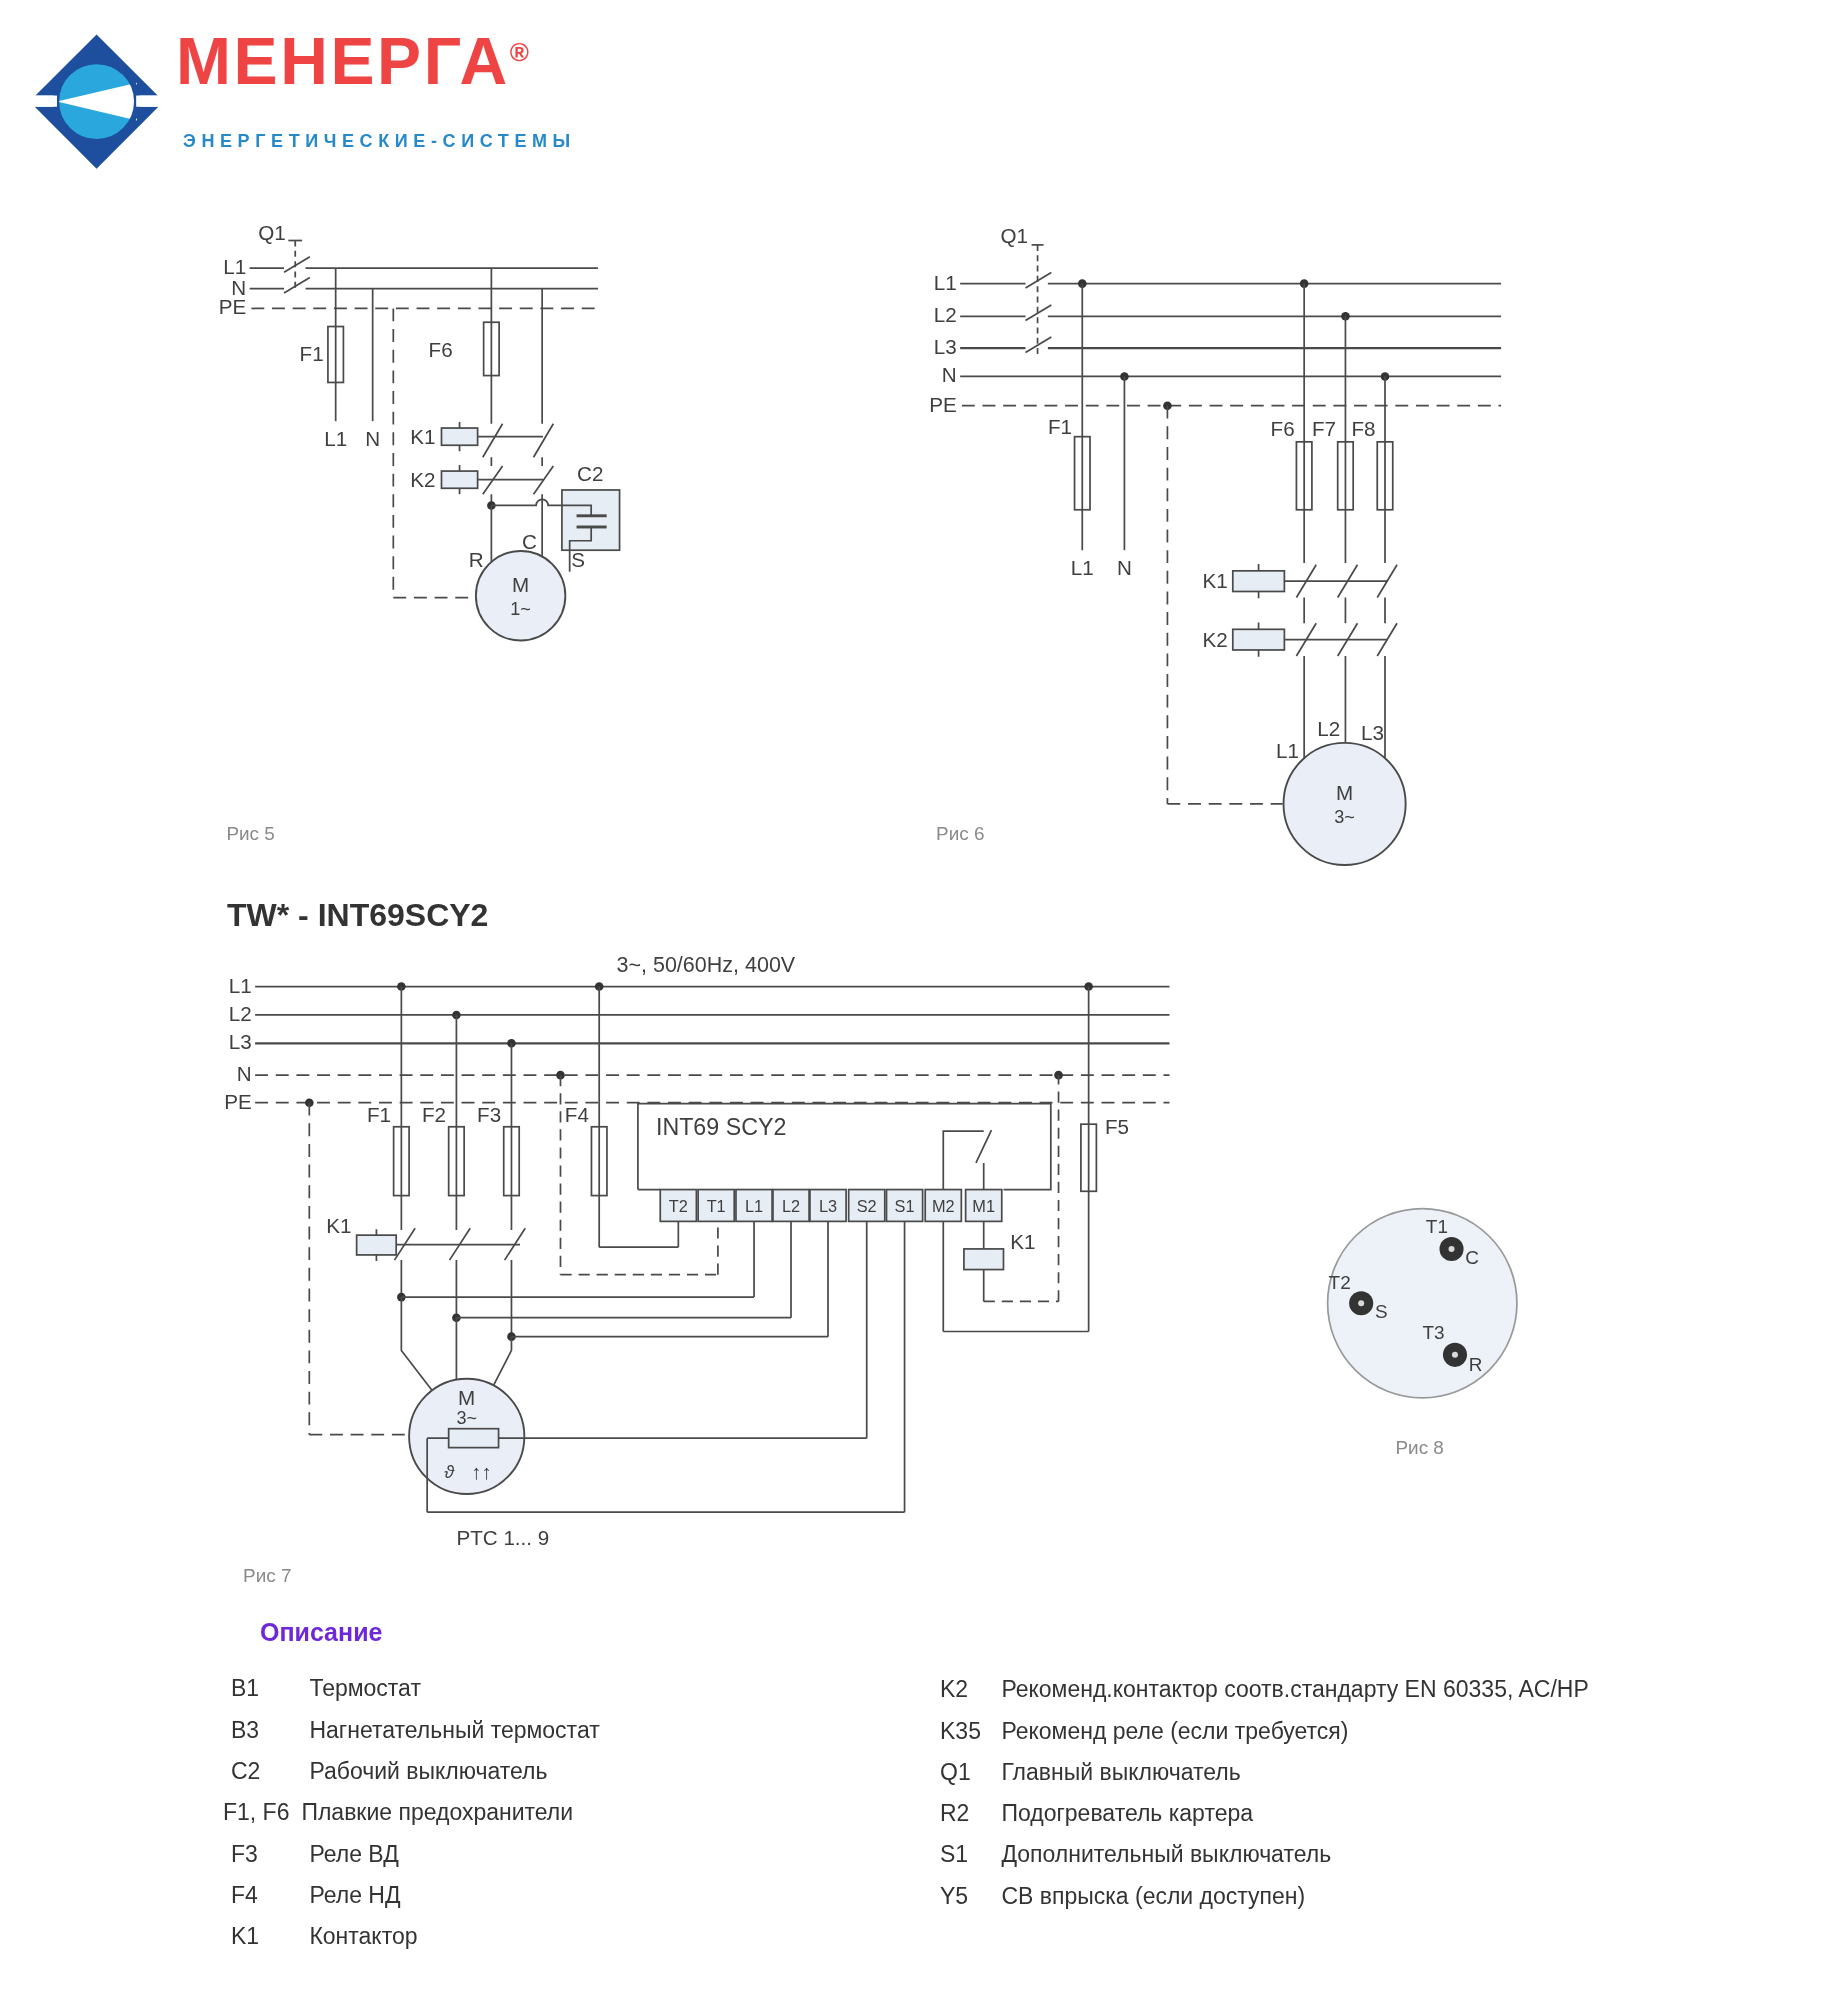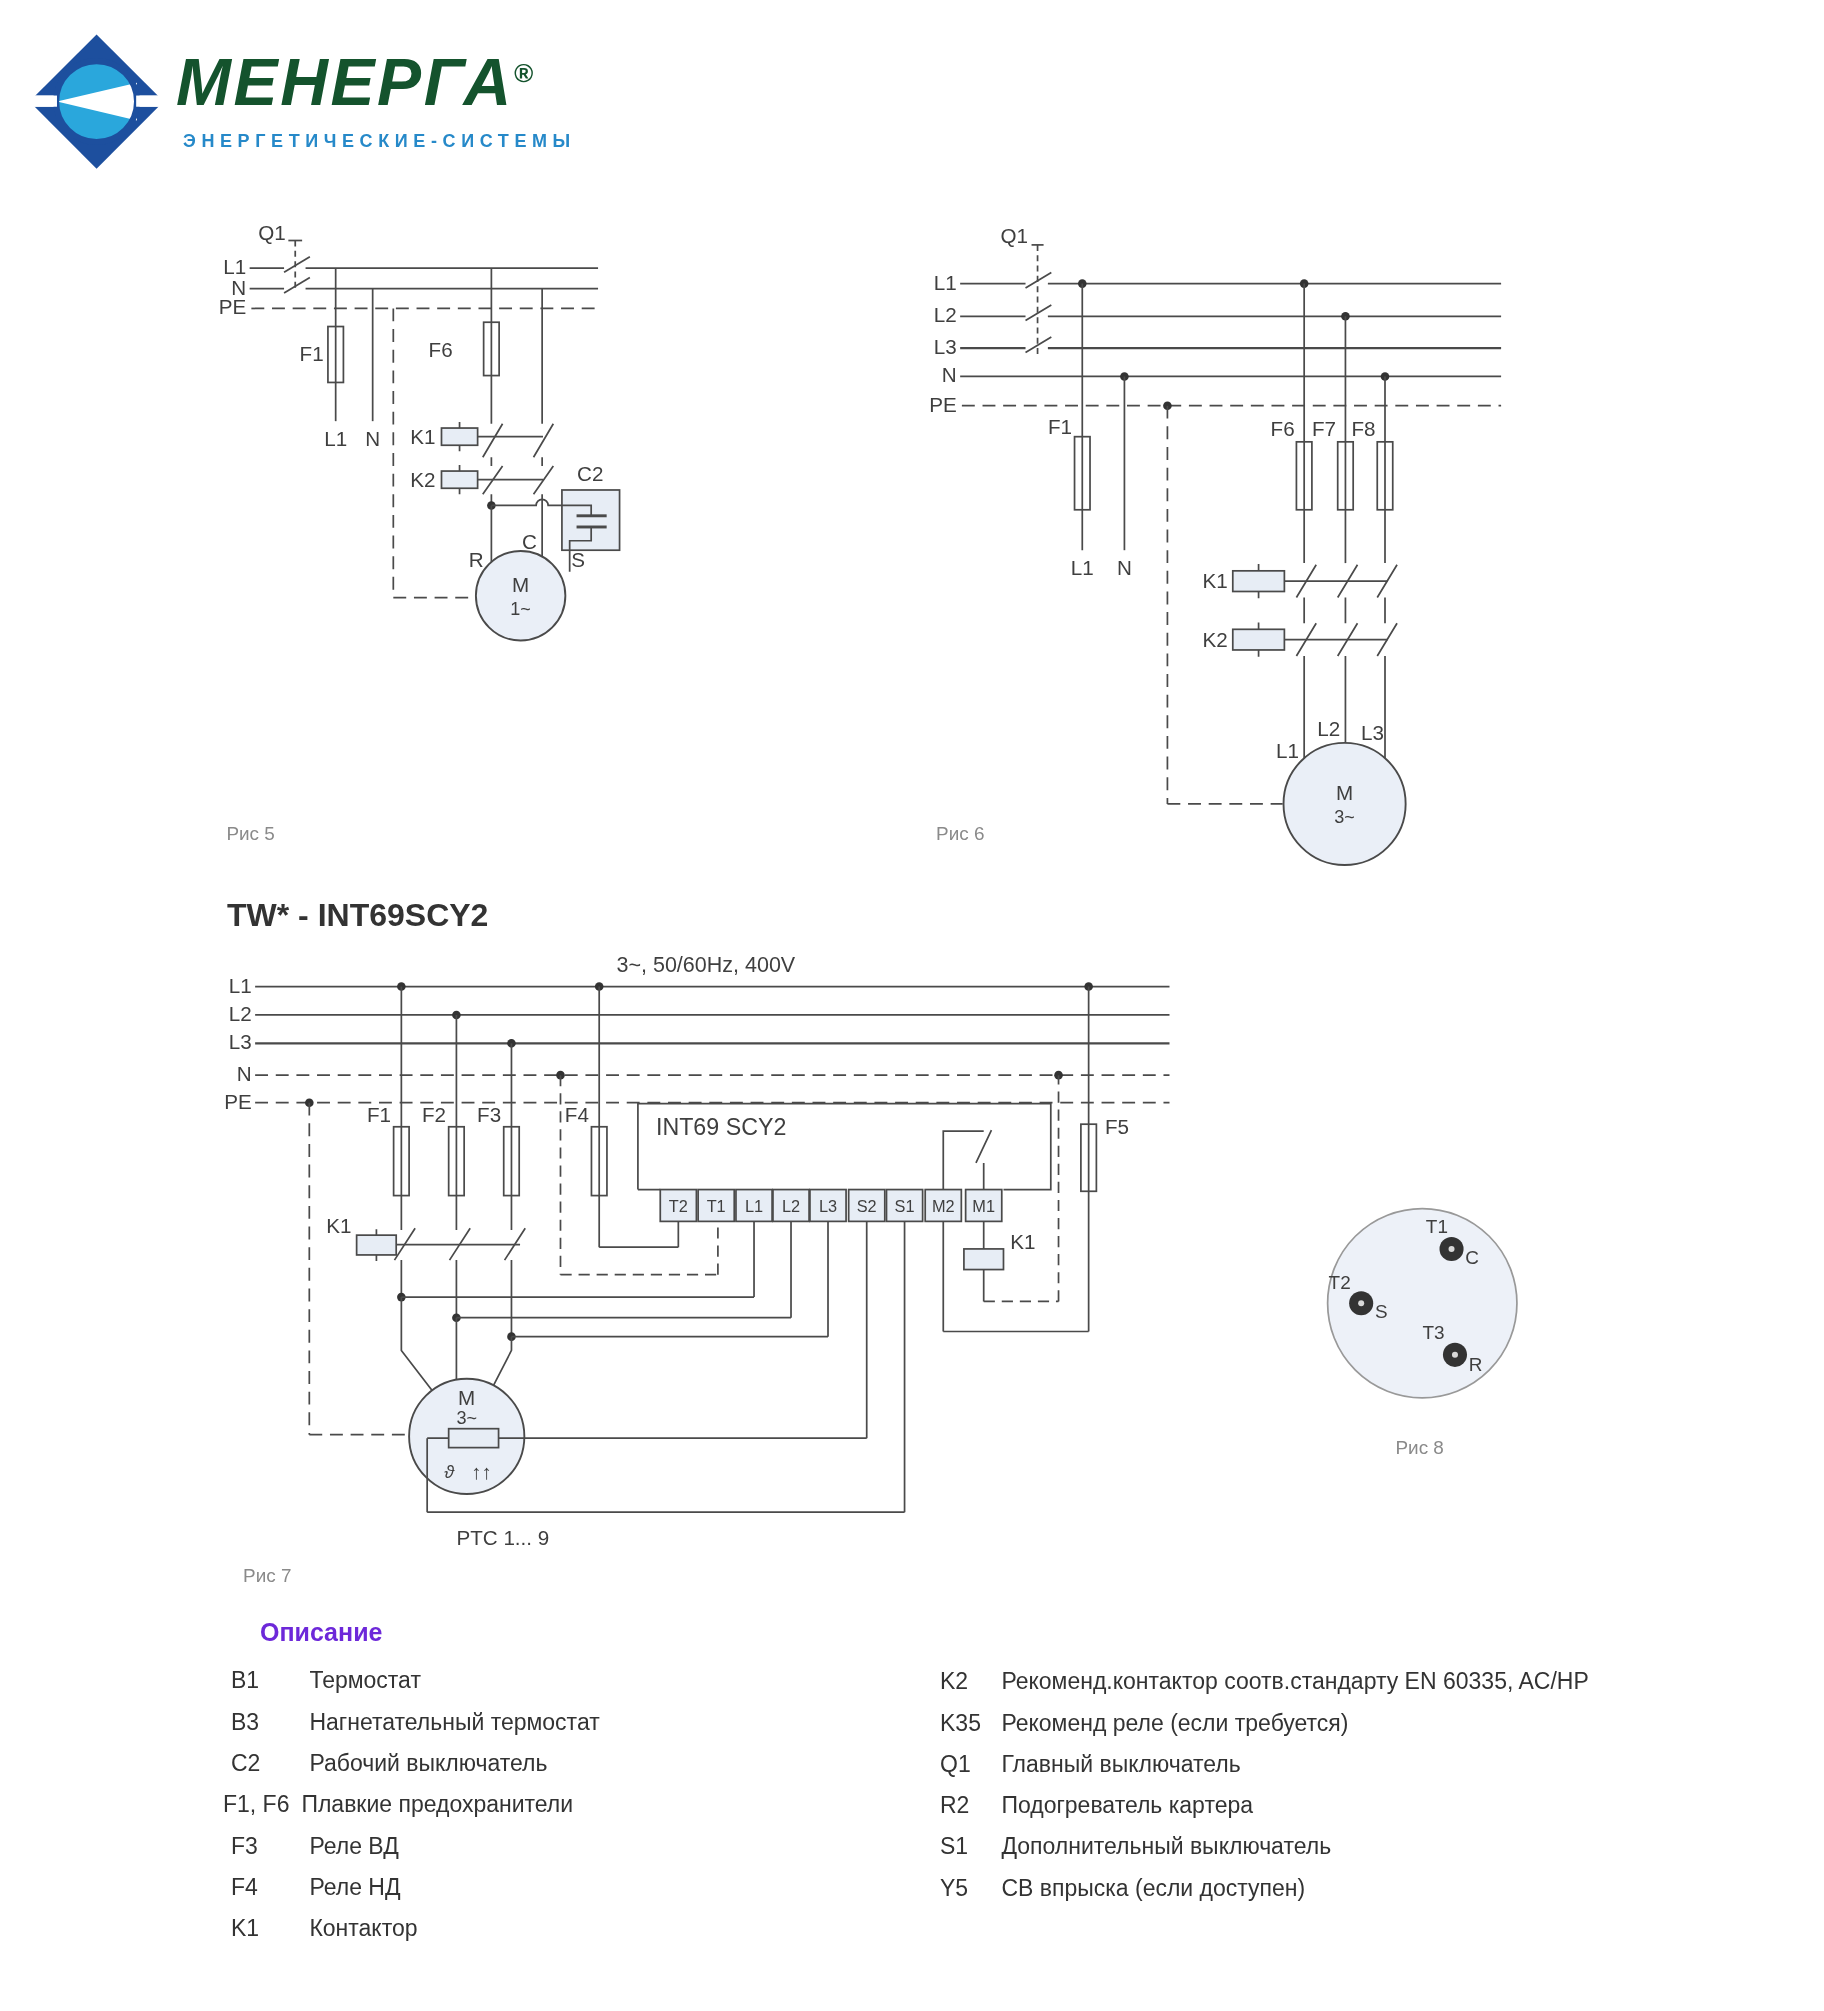--- a/index.html
+++ b/index.html
@@ -11,28 +11,28 @@
   .wire{stroke:#4a4a4a;stroke-width:2;fill:none;}
   .wire-thick{stroke:#4a4a4a;stroke-width:2.6;fill:none;}
   .dash{stroke-dasharray:15 9;}
   .dash2{stroke-dasharray:13 8;}
   .link{stroke-dasharray:7 5;}
   .comp{fill:#e7edf5;stroke:#4a4a4a;stroke-width:2;}
   .fuse{fill:none;stroke:#4a4a4a;stroke-width:2;}
   .motor{fill:#eaeff7;stroke:#4a4a4a;stroke-width:2.2;}
   .dot{fill:#333;}
   .cap{stroke:#4a4a4a;stroke-width:3.4;}
-  .brand{position:absolute;left:176px;top:44px;font-size:66px;font-weight:bold;
-         color:#14532d;letter-spacing:2.6px;font-style:italic;}
+  .brand{position:absolute;left:176px;top:23px;font-size:66px;font-weight:bold;
+         color:#ef4444;letter-spacing:2.6px;}
   .brand sup{font-size:26px;font-weight:bold;}
   .tagline{position:absolute;left:183px;top:131px;font-size:18px;letter-spacing:5.6px;
            color:#2689c9;font-weight:bold;}
   .model{position:absolute;left:227px;top:897px;font-size:32px;font-weight:bold;color:#333;}
   .desc-head{position:absolute;left:260px;top:1618px;font-size:25px;font-weight:bold;color:#6d28d9;}
-  .desc-row{position:absolute;font-size:23px;color:#333;white-space:nowrap;}
+  .desc-row{position:absolute;font-size:23px;color:#333;white-space:nowrap;margin-top:8px;}
   .desc-row .code{display:inline-block;}
   .col-l .code{width:72px;}
   .col-r .code{width:55px;}
   .cap-text{fill:#8a8a8a;}
 </style>
 </head>
 <body>
 
 <div class="page">
 

